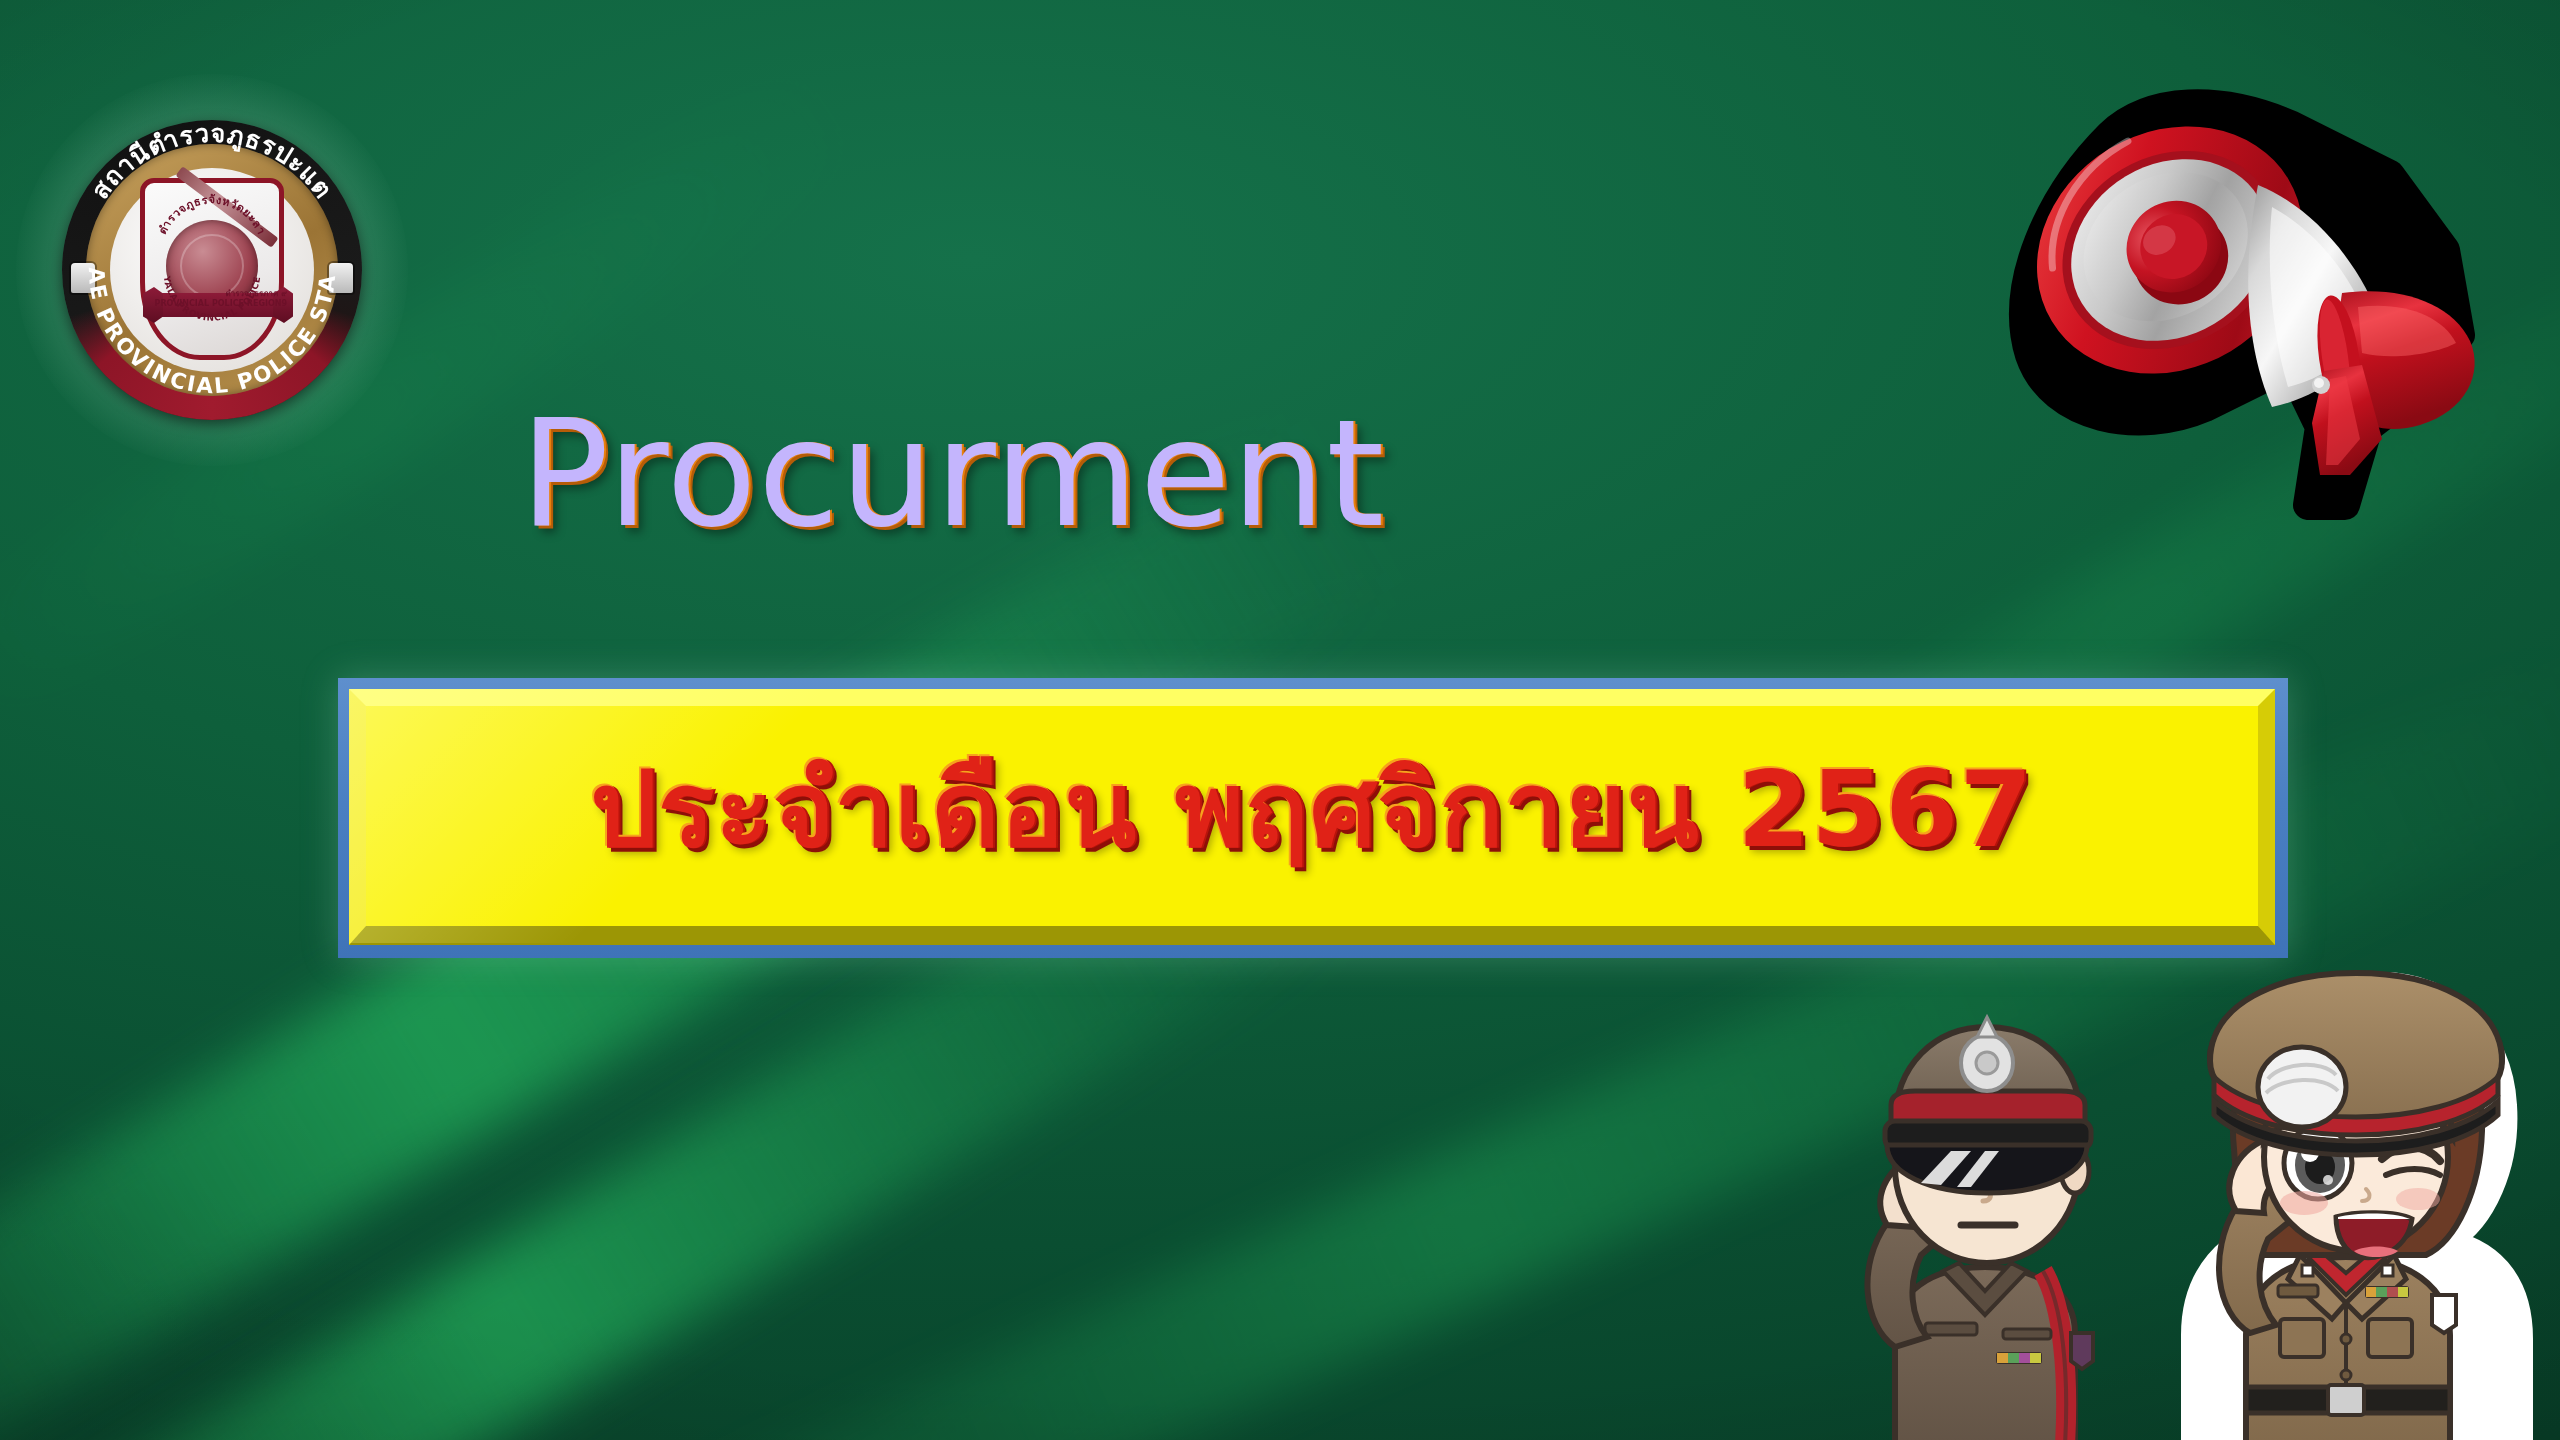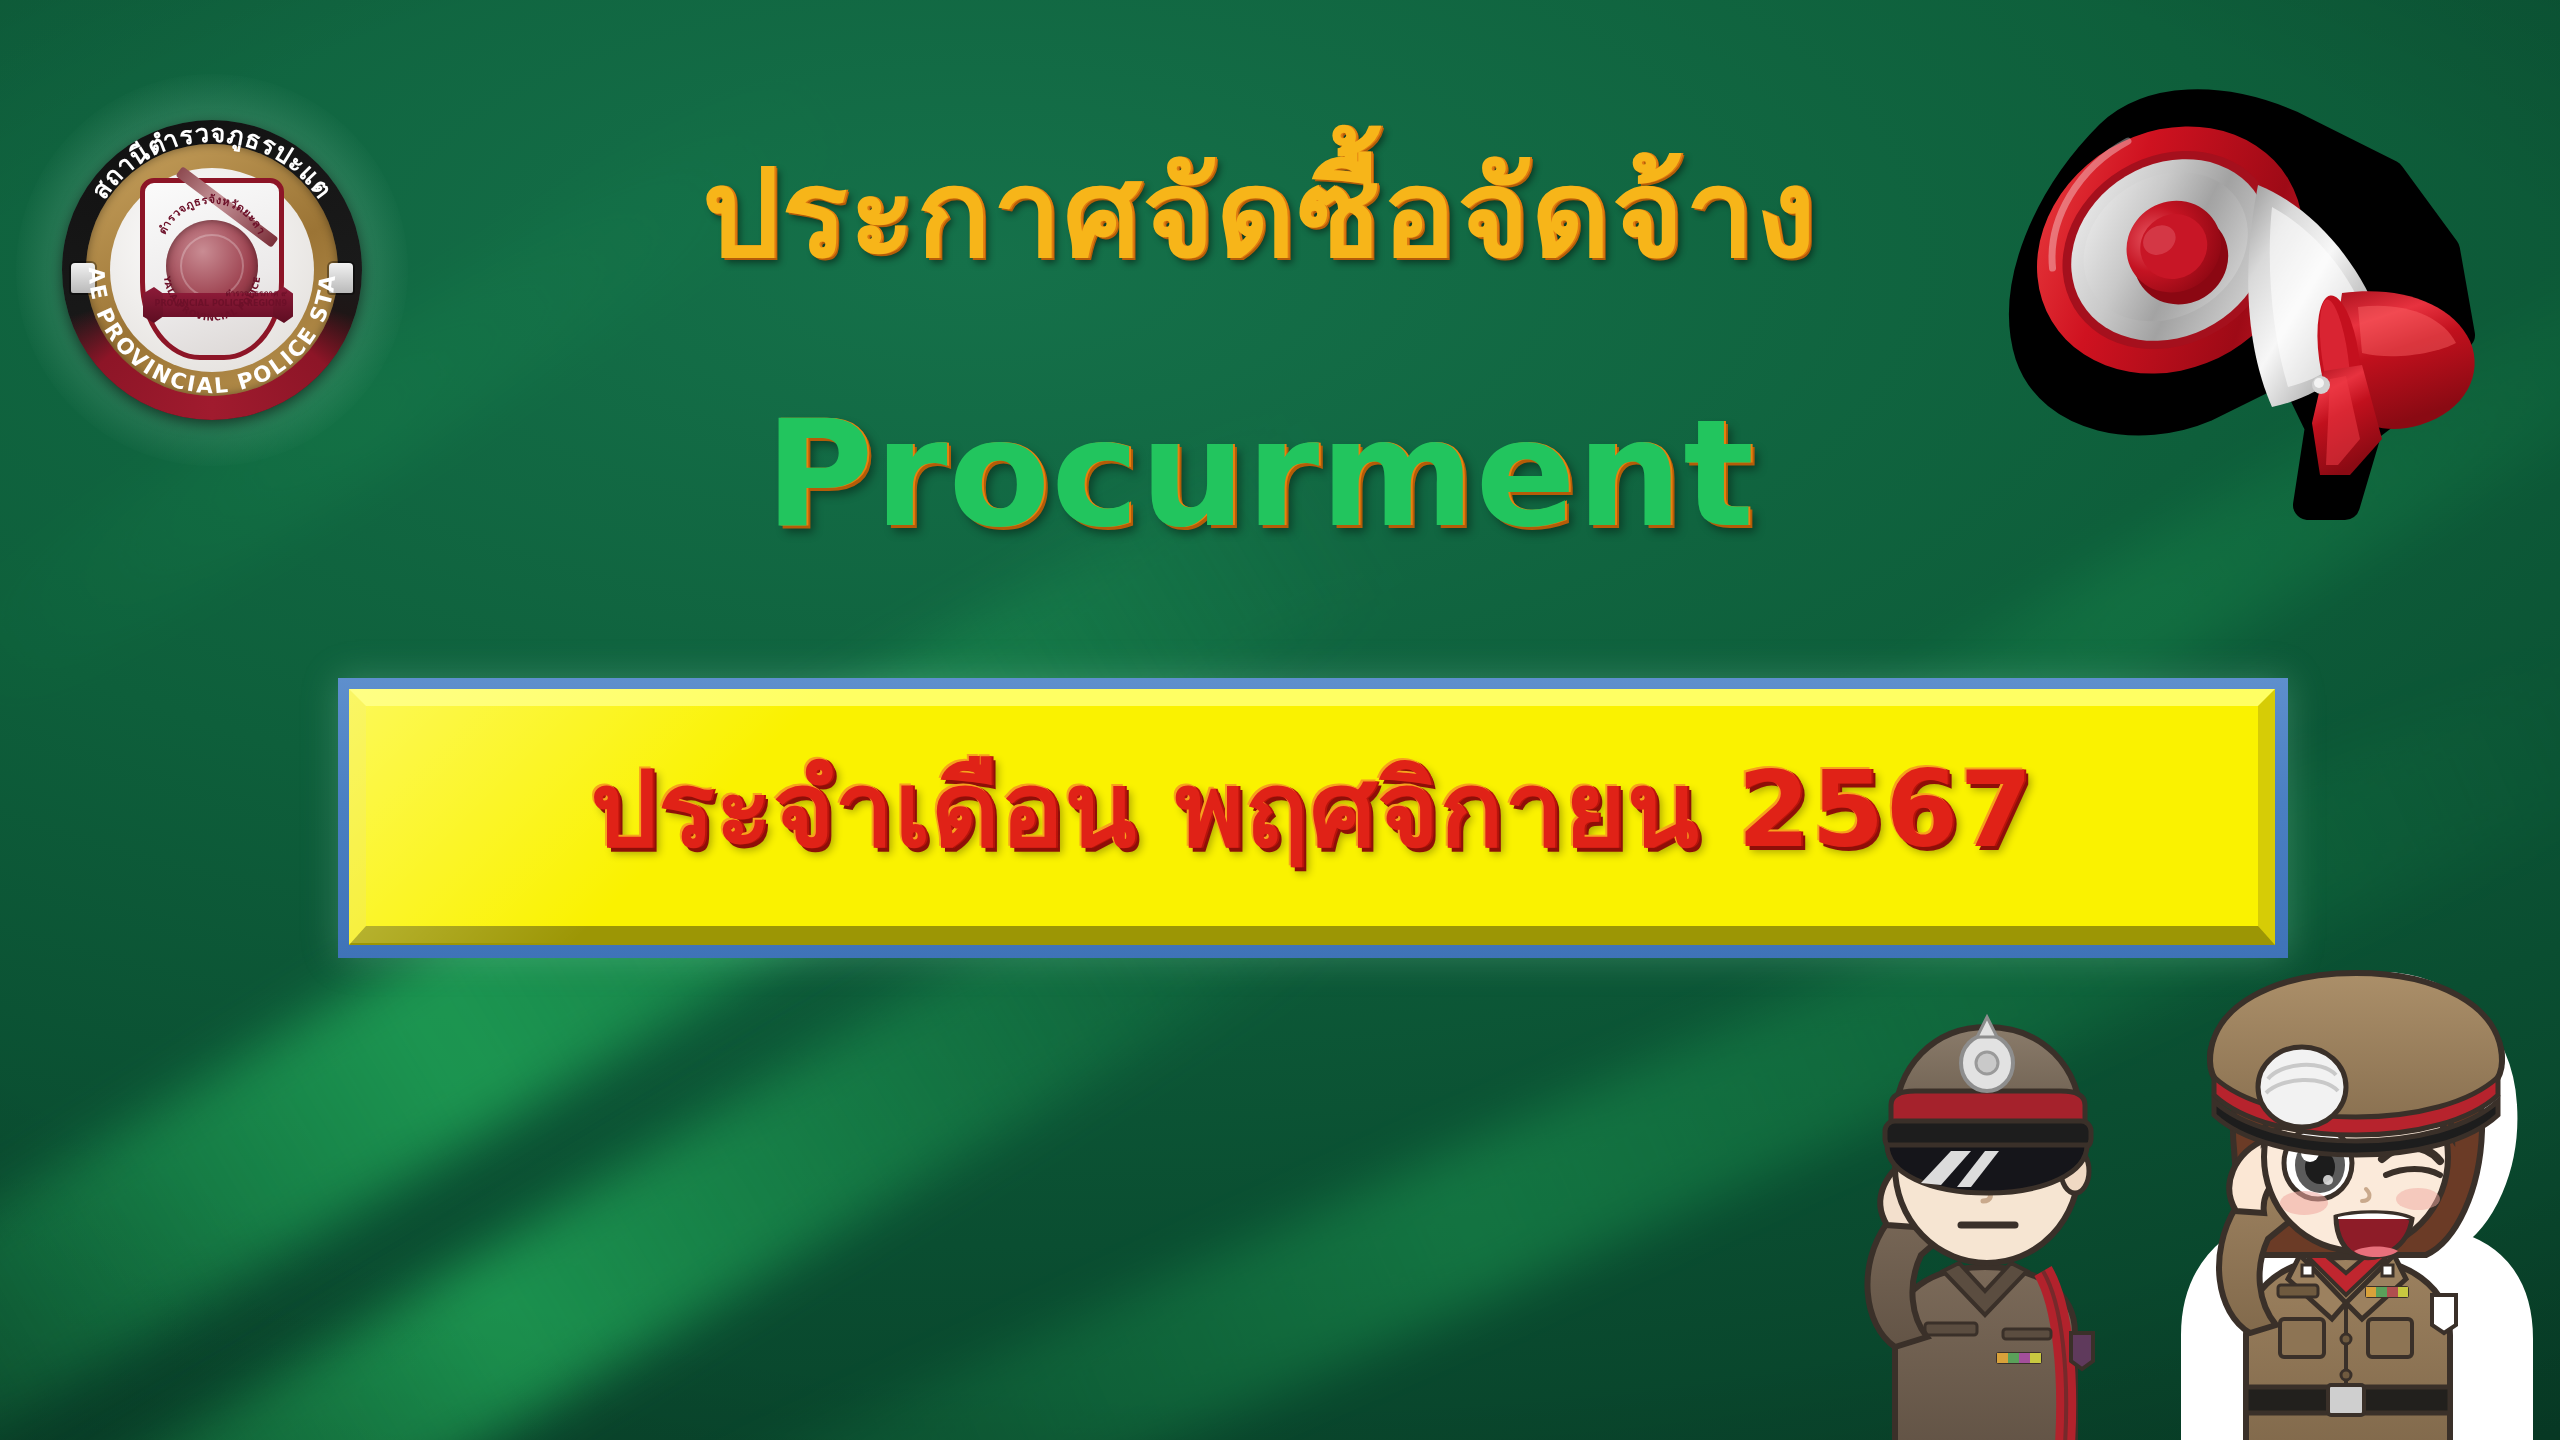--- a/index.html
+++ b/index.html
@@ -128,24 +128,23 @@
     color:#f7b519;
     letter-spacing:2px;
     white-space:nowrap;
     text-shadow:
       2px 0 0 #e07b10,
       3px 2px 0 #b55c08,
       5px 5px 7px rgba(0,0,0,.45);
   }
   #headline-en{
     position:absolute;left:520px;top:400px;width:1480px;
-    text-align:center;
     font-family:"DejaVu Sans", sans-serif;
-    font-size:148px;line-height:1;font-weight:700;
-    color:#22c55e;
+    font-size:148px;line-height:1;font-weight:400;
+    color:#c4b5fd;
     letter-spacing:1px;
     text-shadow:
       2px 0 0 #e8810f,
       4px 3px 0 #b55c08,
       7px 7px 10px rgba(0,0,0,.40);
   }
 
   
   #banner-outer{
     position:absolute;left:338px;top:678px;width:1950px;height:280px;
@@ -241,21 +240,20 @@
       <text><textPath href="#arcTop" startOffset="50%" text-anchor="middle">สถานีตำรวจภูธรปะแต</textPath></text>
     </svg>
     <svg class="arc-text arc-bottom" viewBox="0 0 300 300">
       <defs>
           <path id="arcBot" d="M 27,150 A 123,123 0 0 0 273,150"></path>
         </defs>
       <text><textPath href="#arcBot" startOffset="50%" text-anchor="middle">PA TAE PROVINCIAL POLICE STATION</textPath></text>
     </svg>
   </div>
 
-  <div id="headline-thai">ประกาศจัดซื้อจัดจ้าง</div>
   <div id="headline-en">Procurment</div>
 
   <div id="banner-outer">
     <div id="banner-inner">
       <span id="banner-text">ประจำเดือน พฤศจิกายน 2567</span>
     </div>
   </div>
 
   <div id="megaphone">
     <svg viewBox="0 0 580 520" width="580" height="520">

